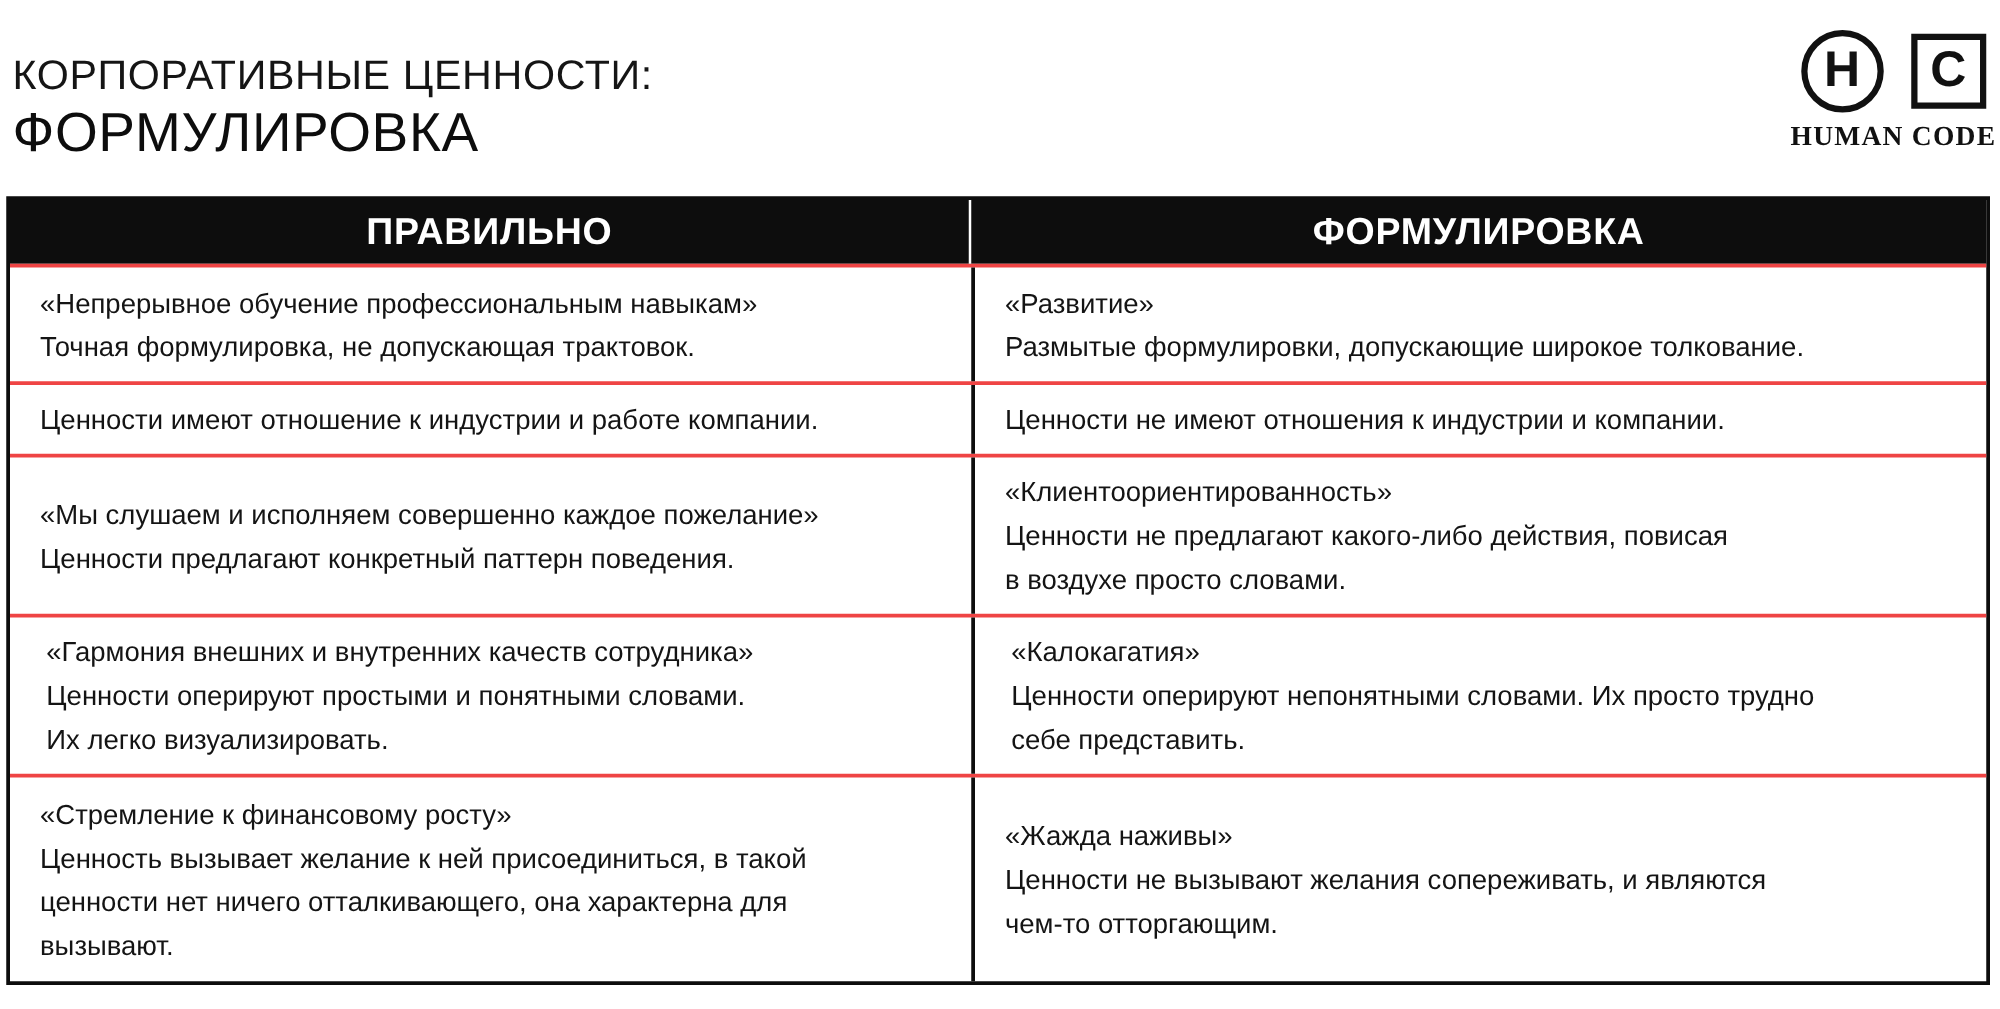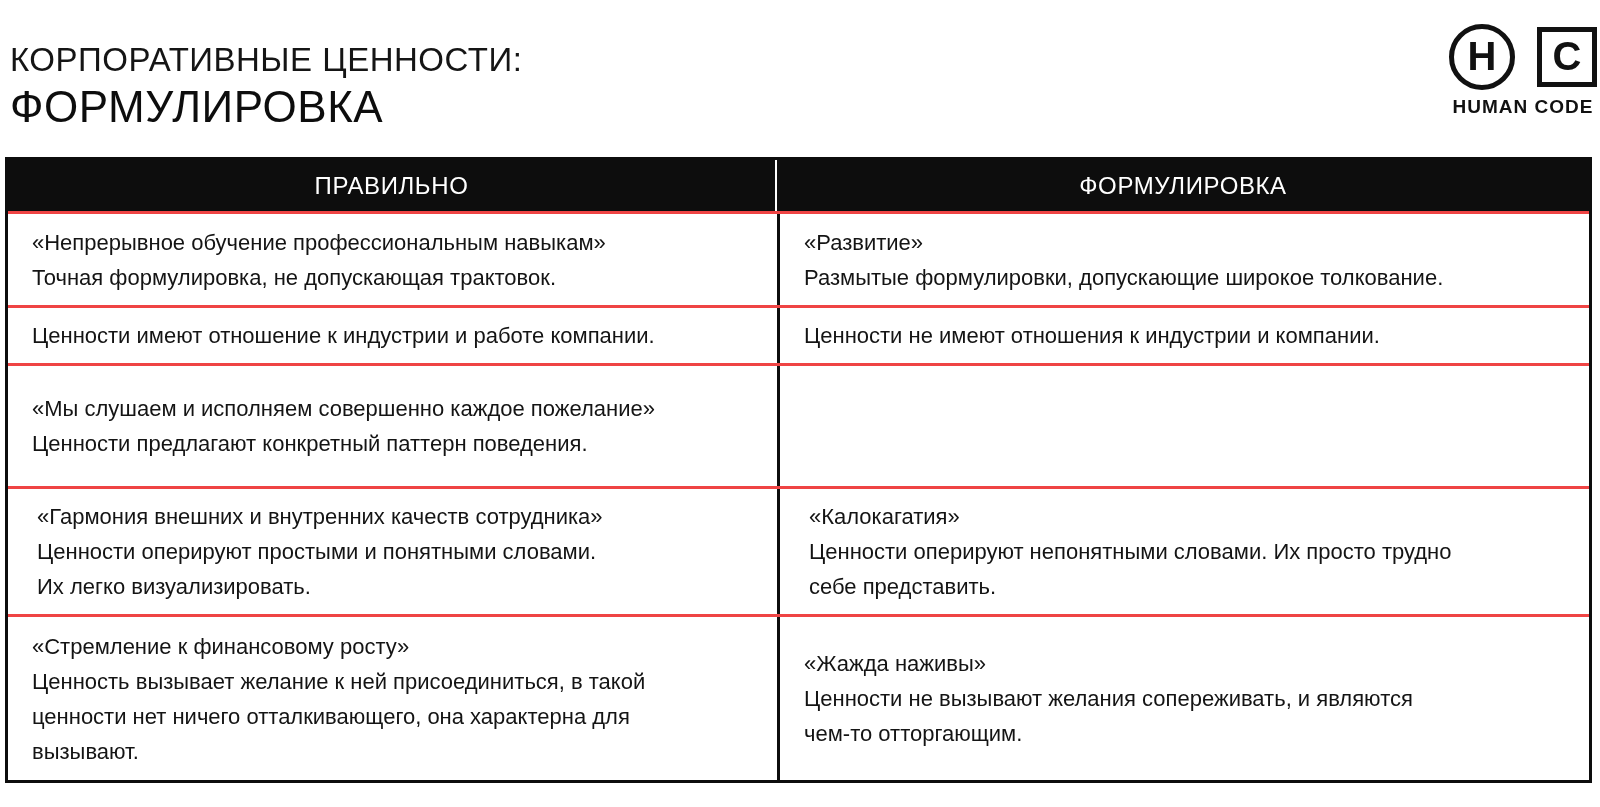--- a/index.html
+++ b/index.html
@@ -57,45 +57,46 @@
   }
   .logo-letter {
     font-size: 40px;
     font-weight: 700;
     line-height: 1;
     color: #111111;
     transform: translateY(-1px);
   }
   .logo-caption {
     margin-top: 6px;
-    font-size: 19px;
+    font-size: 22px;
     font-weight: 700;
     letter-spacing: 1px;
     white-space: nowrap;
     color: #111111;
+    font-family: Liberation Serif, serif;
   }
 
   
   .cmp-table {
     position: absolute;
     left: 5px; top: 157px;
     width: 1581px;
     border: 3px solid #0d0d0d;
     background: #ffffff;
   }
   .cmp-header {
     display: flex;
     height: 51px;
     background: #0d0d0d;
     color: #ffffff;
   }
   .cmp-header .hcell {
     display: flex; align-items: center; justify-content: center;
-    font-size: 24px;
-    font-weight: 400;
+    font-size: 30px;
+    font-weight: 700;
     letter-spacing: 0.6px;
   }
   .hcell-left  { width: 769px; border-right: 2px solid #ffffff; box-sizing: border-box; }
   .hcell-right { flex: 1; }
 
   .cmp-row {
     display: flex;
     border-top: 3px solid #ef4444;
   }
   .cmp-row .cell {
@@ -150,20 +151,23 @@
   </div>
 
   <div class="cmp-row row-2">
     <div class="cell cell-left">Ценности имеют отношение к индустрии и работе компании.</div>
     <div class="cell cell-right">Ценности не имеют отношения к индустрии и компании.</div>
   </div>
 
   <div class="cmp-row row-3">
     <div class="cell cell-left">«Мы слушаем и исполняем совершенно каждое пожелание»
 Ценности предлагают конкретный паттерн поведения.</div>
+    <div class="cell cell-right">«Клиентоориентированность»
+Ценности не предлагают какого-либо действия, повисая
+в воздухе просто словами.</div>
   </div>
 
   <div class="cmp-row row-4">
     <div class="cell cell-left">«Гармония внешних и внутренних качеств сотрудника»
 Ценности оперируют простыми и понятными словами.
 Их легко визуализировать.</div>
     <div class="cell cell-right">«Калокагатия»
 Ценности оперируют непонятными словами. Их просто трудно
 себе представить.</div>
   </div>

